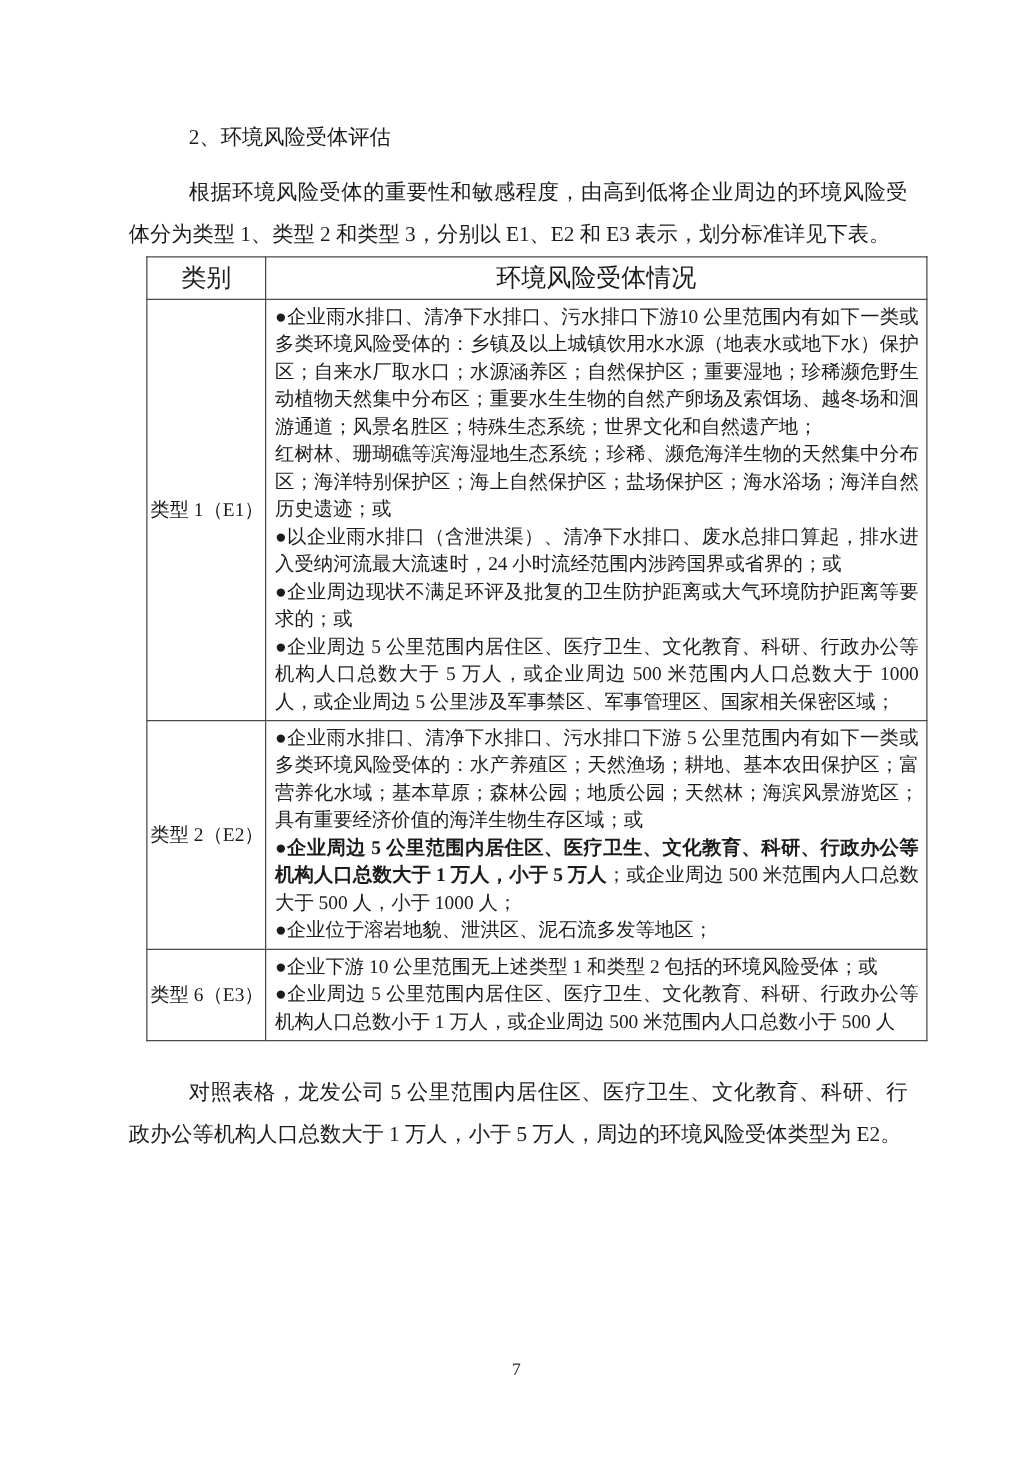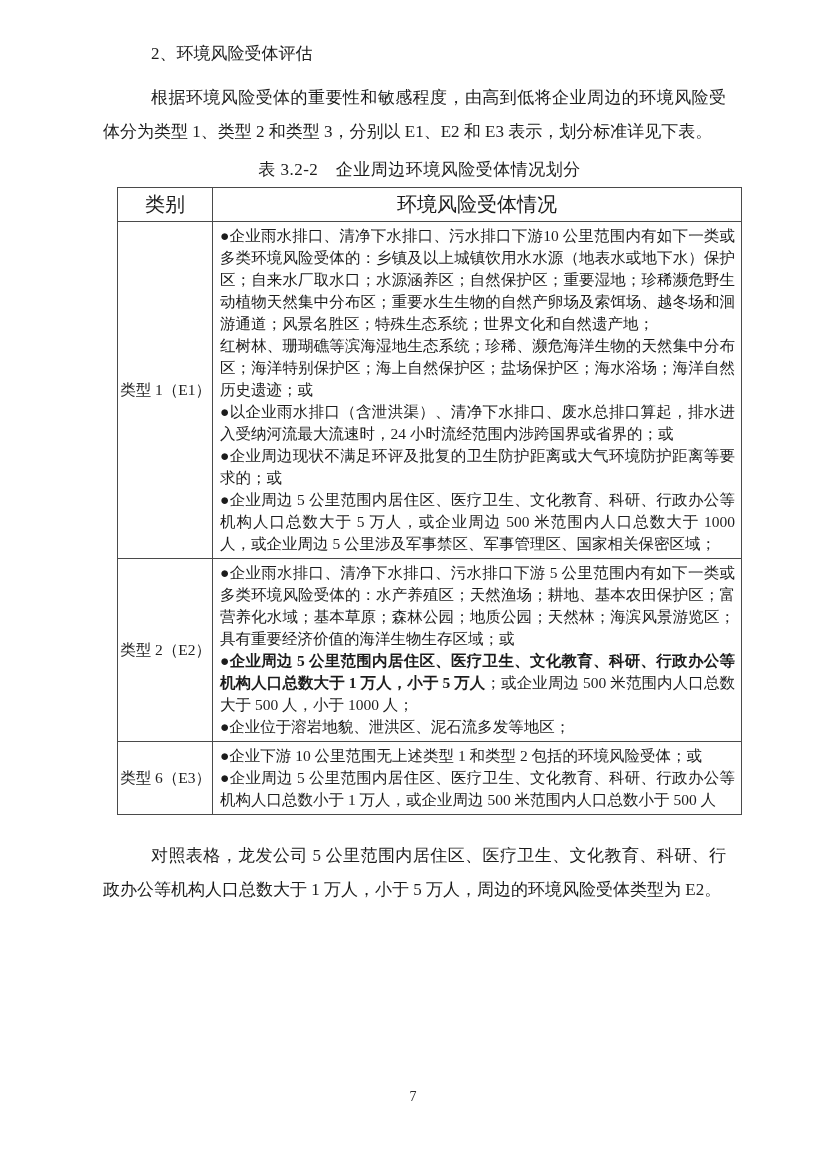--- a/index.html
+++ b/index.html
@@ -4,21 +4,21 @@
 <style>
   html,body{margin:0;padding:0;}
   body{
     width:826px;height:1169px;
     background:#ffffff;
     font-family:"Liberation Serif","DejaVu Serif",serif;
     color:#1c1c1c;
     position:relative;
     overflow:hidden;
   }
-  .page{padding:39px 100px 0 103px;}
+  .page{padding:95px 100px 0 103px;}
   .heading{
     font-size:17px;line-height:30px;
     text-indent:48px;margin:0 0 12px 0;font-weight:normal;
   }
   .para{
     font-size:17px;line-height:34px;
     text-align:justify;text-indent:48px;margin:0;
   }
   .caption{
     font-size:17px;text-align:center;
@@ -59,21 +59,20 @@
 </style>
 </head>
 <body>
 
 <div class="page">
 
   <h2 class="heading">2、环境风险受体评估</h2>
 
   <p class="para">根据环境风险受体的重要性和敏感程度，由高到低将企业周边的环境风险受体分为类型 1、类型 2 和类型 3，分别以 E1、E2 和 E3 表示，划分标准详见下表。</p>
 
-  <div class="caption">表 3.2-2　企业周边环境风险受体情况划分</div>
 
   <table class="risk-table">
     <colgroup>
       <col class="cat-col">
       <col>
     </colgroup>
     <thead>
       <tr>
         <th class="hdr">类别</th>
         <th class="hdr">环境风险受体情况</th>

